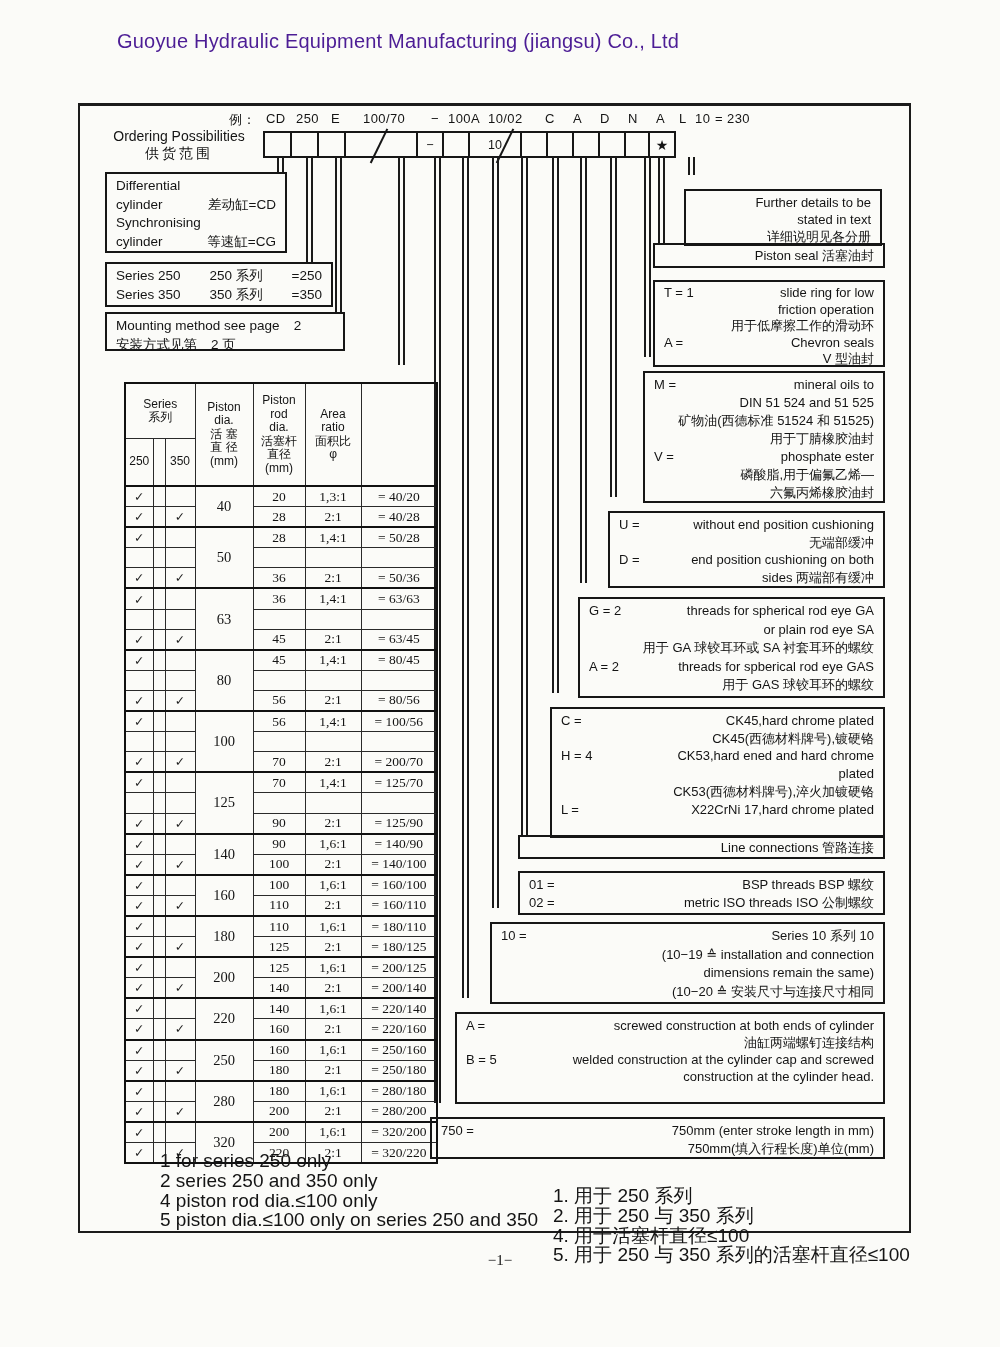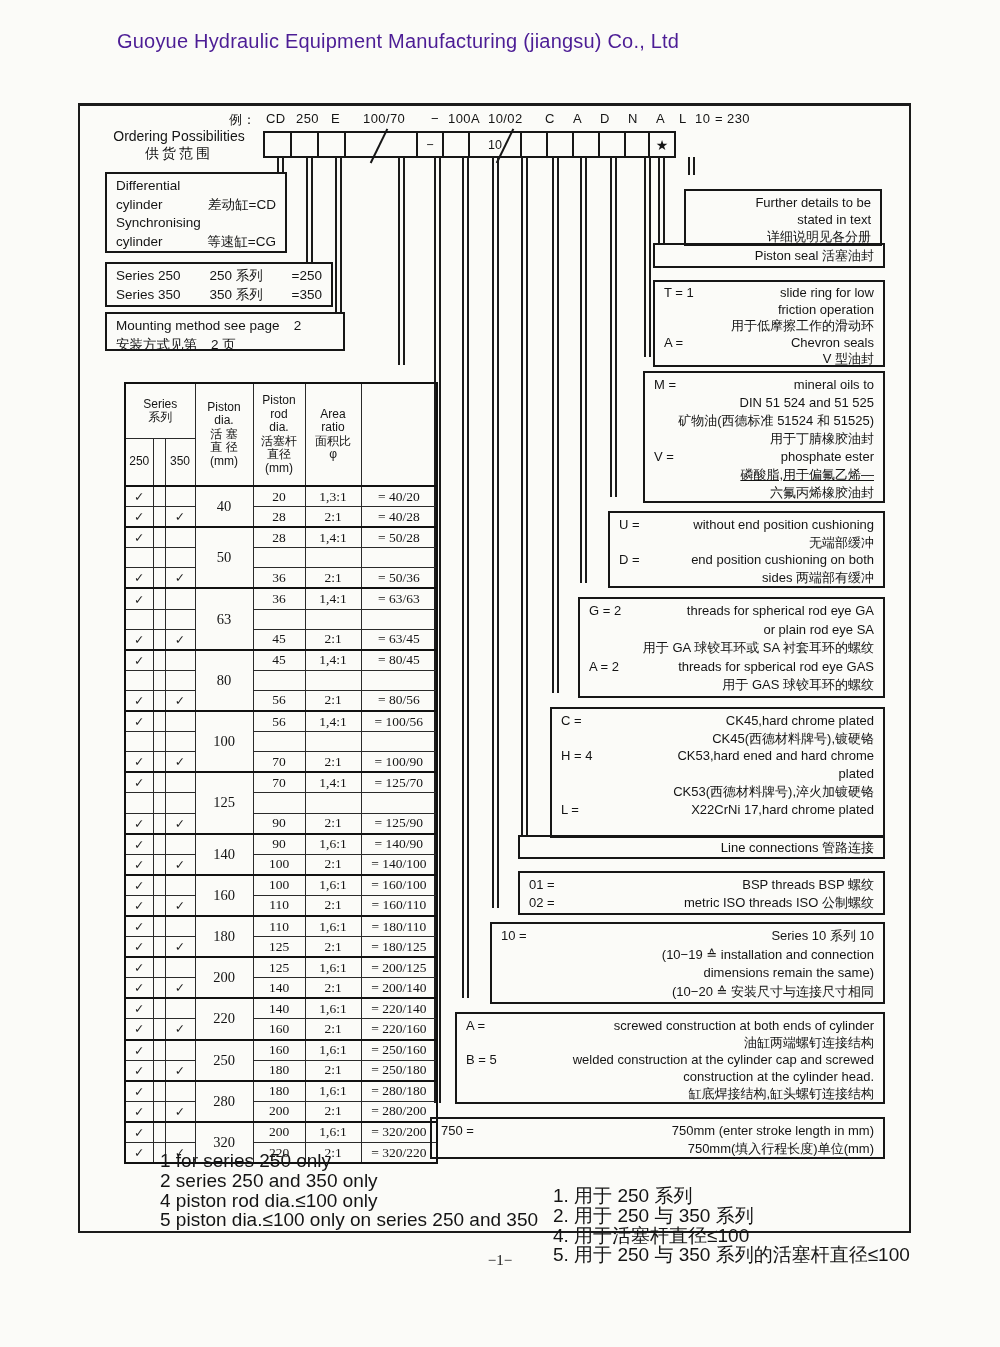--- a/index.html
+++ b/index.html
@@ -297,21 +297,21 @@
             <td class="num"></td>
             <td class="ratio"></td>
             <td class="eq"></td>
           </tr>
           <tr>
             <td class="chk">✓</td>
             <td class="mid"></td>
             <td class="chk">✓</td>
             <td class="num">70</td>
             <td class="ratio">2:1</td>
-            <td class="eq">= 100/90</td>
+            <td class="eq">= 200/70</td>
           </tr>
           <tr class="gstart">
             <td class="chk">✓</td>
             <td class="mid"></td>
             <td class="chk"></td>
             <td class="dia" rowspan="3">125</td>
             <td class="num">70</td>
             <td class="ratio">1,4:1</td>
             <td class="eq">= 125/70</td>
           </tr>
@@ -513,21 +513,21 @@
         <div class="rline" style="line-height: 18px;">
           <span class="t">矿物油(西德标准 51524 和 51525)</span>
         </div>
         <div class="rline" style="line-height: 18px;">
           <span class="t">用于丁腈橡胶油封</span>
         </div>
         <div class="rline" style="line-height: 18px;">
           <span class="k">V =</span>
           <span class="t">phosphate ester</span>
         </div>
-        <div class="rline" style="line-height: 18px; text-decoration: underline;">
+        <div class="rline" style="line-height: 18px;">
           <span class="t">磷酸脂,用于偏氟乙烯—</span>
         </div>
         <div class="rline" style="line-height: 18px;">
           <span class="t">六氟丙烯橡胶油封</span>
         </div>
       </div>
       <div class="rbox" style="left: 608px; top: 497px; width: 277px; height: 77px;">
         <div class="rline" style="line-height: 17.5px;">
           <span class="k">U =</span>
           <span class="t">without end position cushioning</span>
@@ -618,23 +618,20 @@
         </div>
         <div class="rline" style="line-height: 17px;">
           <span class="t">油缸两端螺钉连接结构</span>
         </div>
         <div class="rline" style="line-height: 17px;">
           <span class="k">B = 5</span>
           <span class="t">welded construction at the cylinder cap and screwed</span>
         </div>
         <div class="rline" style="line-height: 17px;">
           <span class="t">construction at the cylinder head.</span>
-        </div>
-        <div class="rline" style="line-height: 17px;">
-          <span class="t">缸底焊接结构,缸头螺钉连接结构</span>
         </div>
       </div>
       <div class="rbox" style="left: 430px; top: 1103px; width: 455px; height: 42px;">
         <div class="rline" style="line-height: 18px;">
           <span class="k">750 =</span>
           <span class="t">750mm (enter stroke length in mm)</span>
         </div>
         <div class="rline" style="line-height: 18px;">
           <span class="t">750mm(填入行程长度)单位(mm)</span>
         </div>

